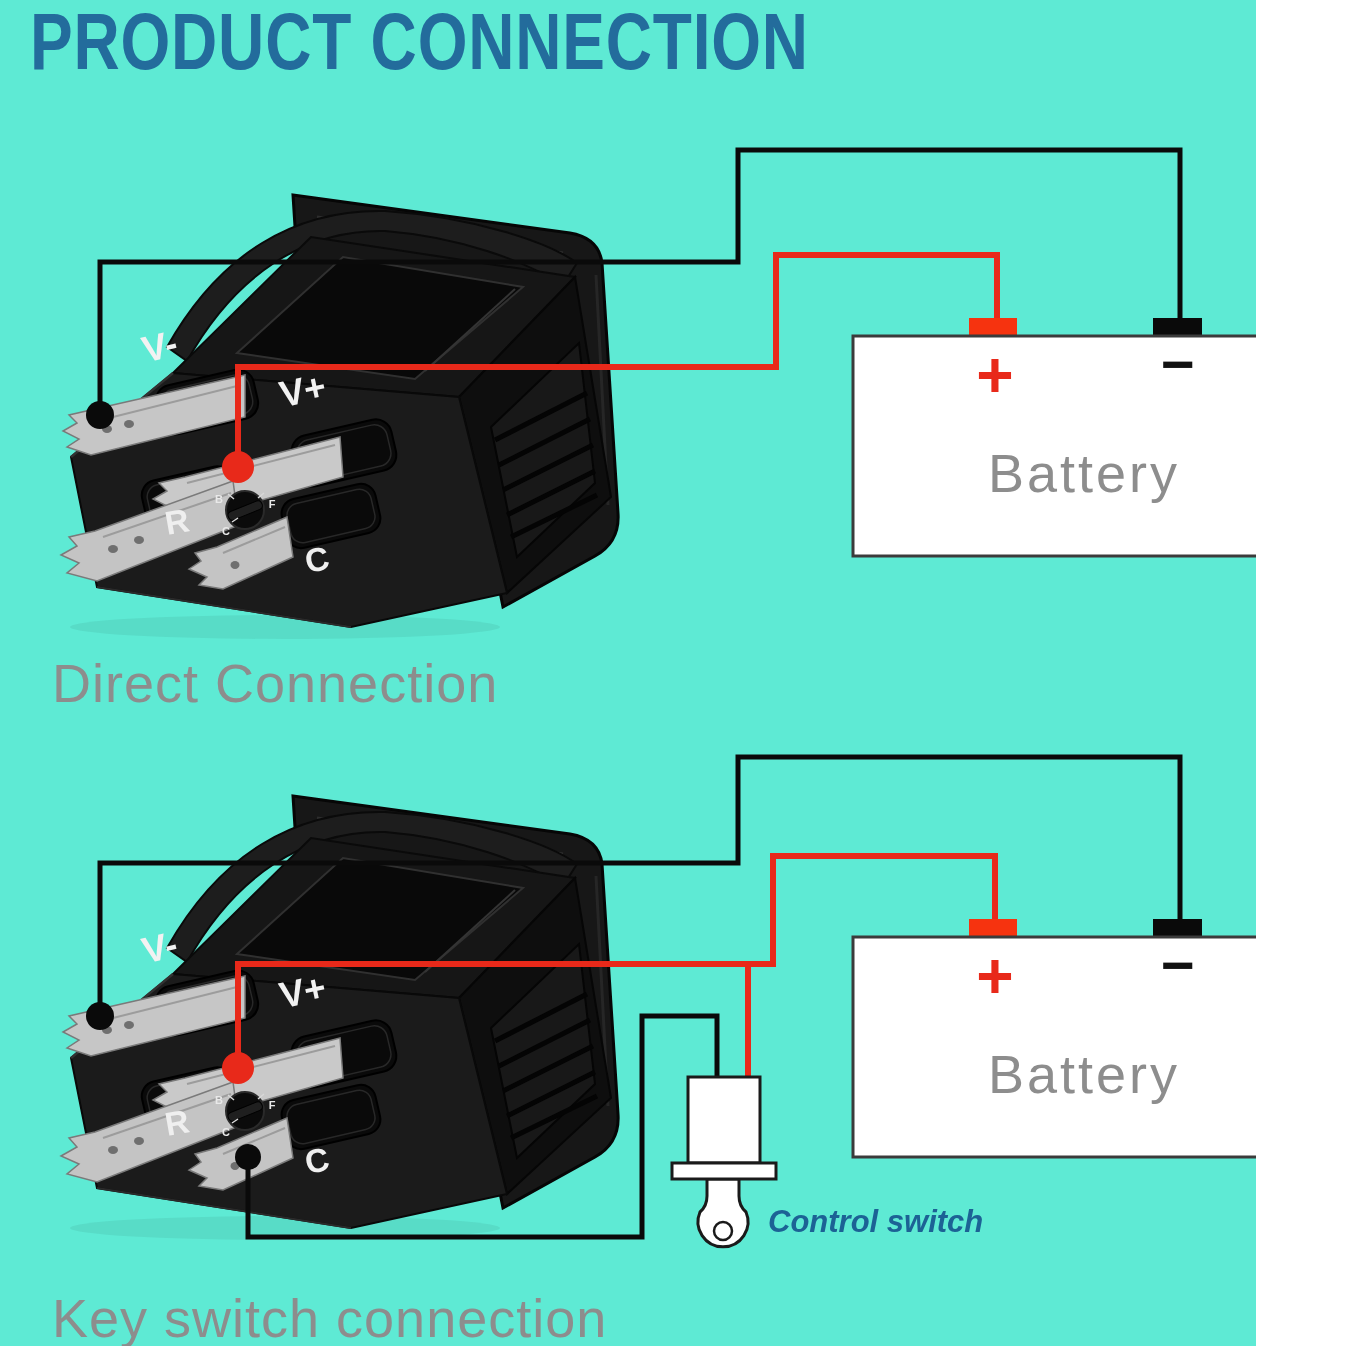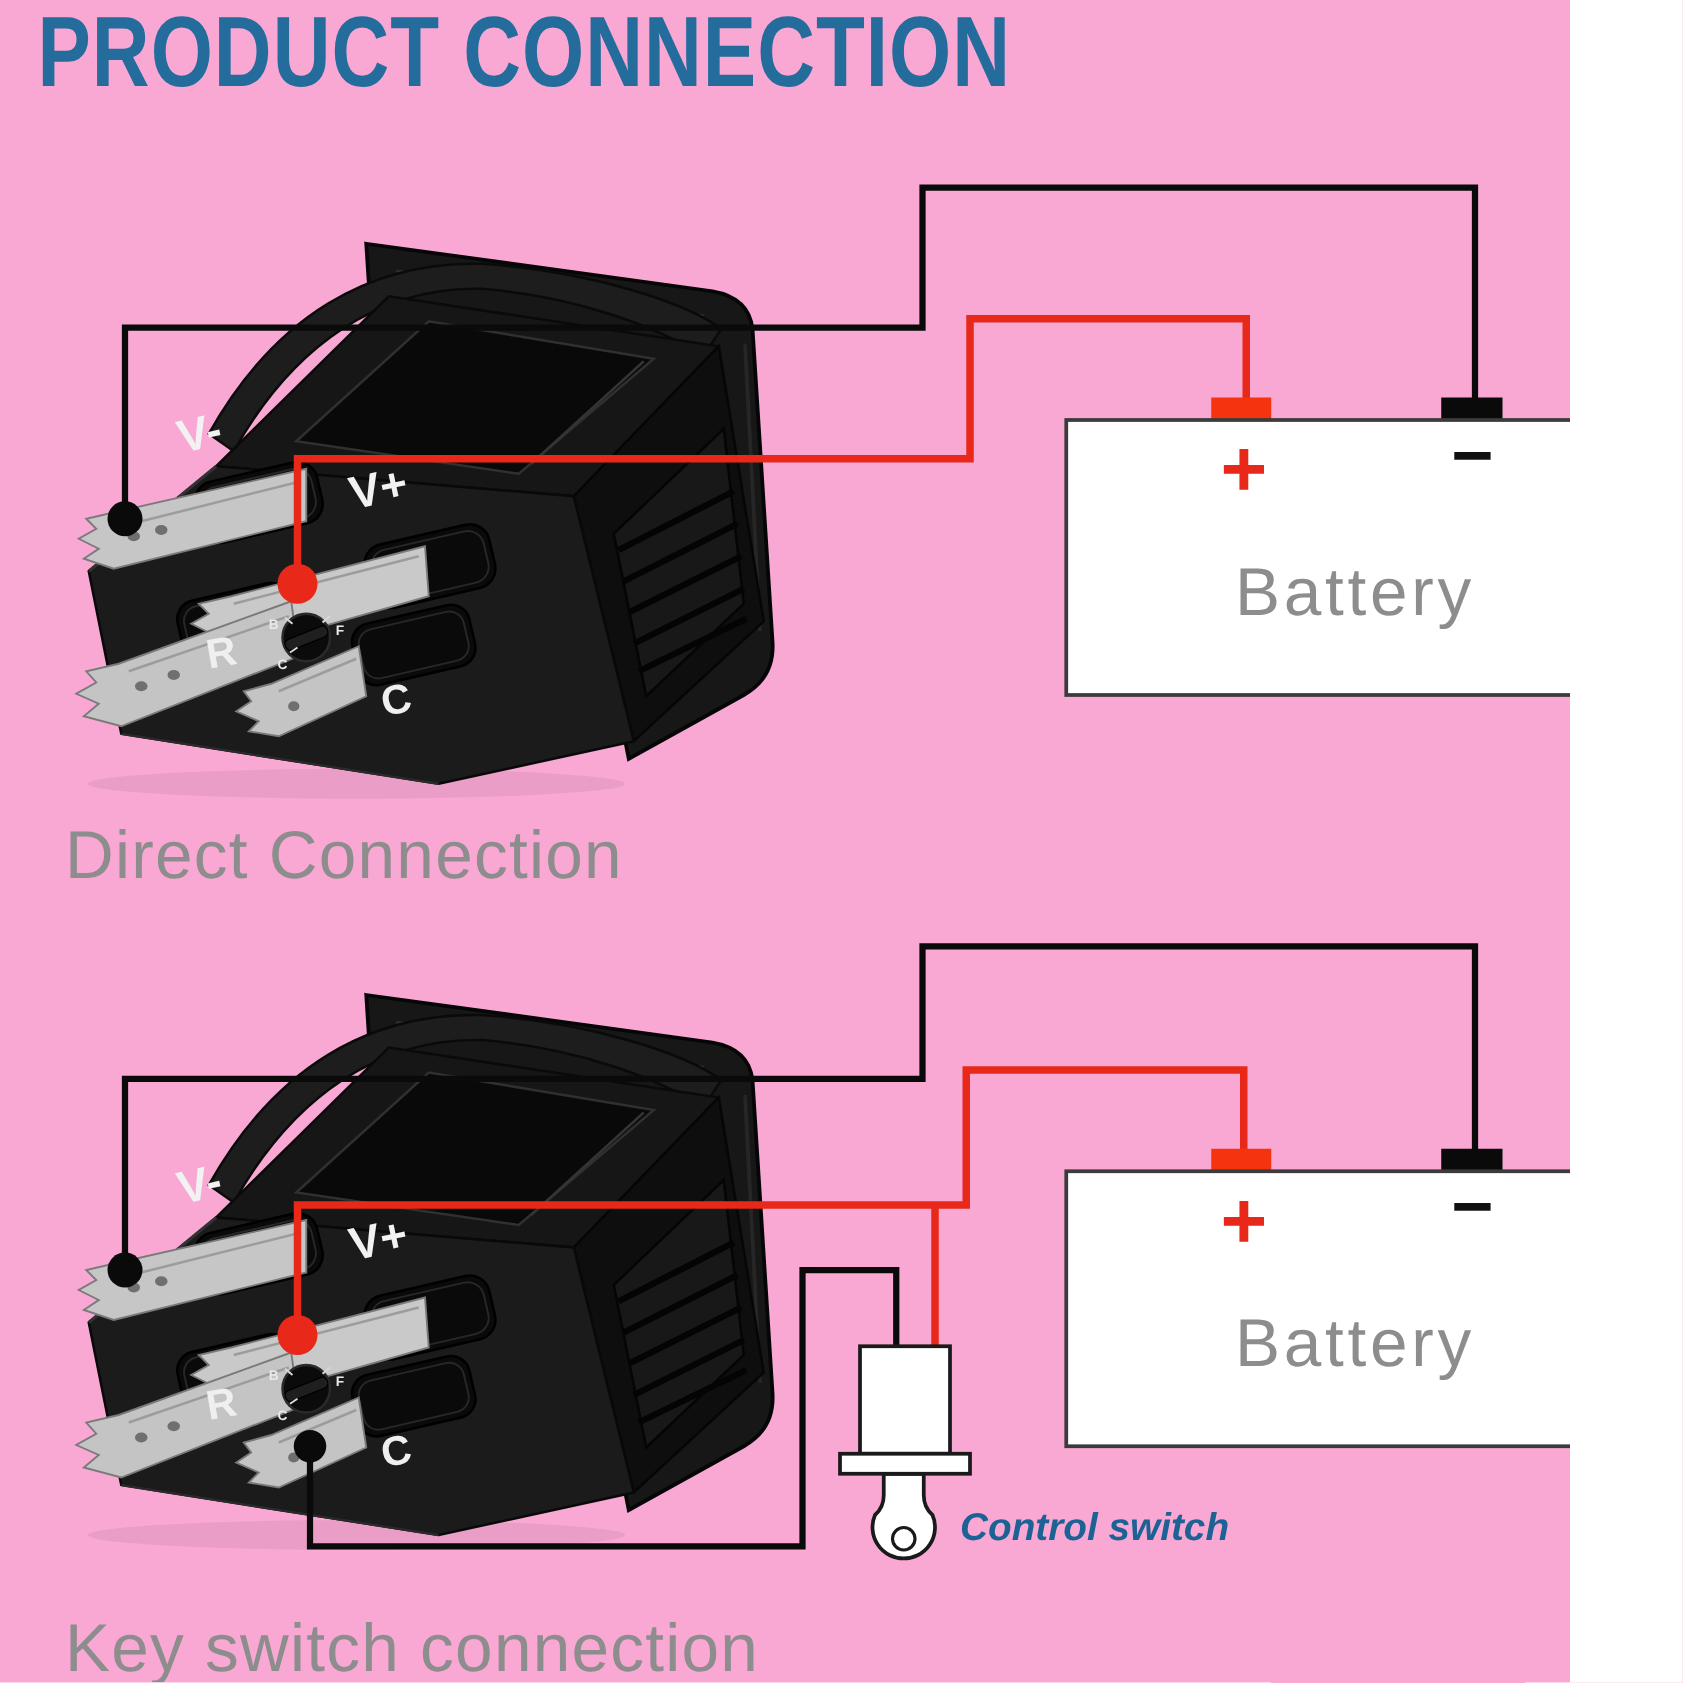--- a/index.html
+++ b/index.html
@@ -1,16 +1,16 @@
 <!DOCTYPE html>
 <html><head>
 <meta charset="utf-8">
 <style>
   html,body{margin:0;padding:0;background:#ffffff;}
-  .stage{position:relative;width:1256px;height:1346px;background:#f9a8d4;overflow:hidden;
+  .stage{position:relative;width:1256px;height:1346px;background:#5eead4;overflow:hidden;
          font-family:"Liberation Sans","DejaVu Sans",sans-serif;}
   .title{position:absolute;left:30px;top:2px;margin:0;
          font-size:80px;font-weight:800;letter-spacing:1px;line-height:1;
          color:#236c9c;transform:scaleX(0.80);transform-origin:left top;
          white-space:nowrap;}
   svg{position:absolute;left:0;top:0;}
   text{font-family:"Liberation Sans","DejaVu Sans",sans-serif;}
 </style>
 </head>
 <body>

